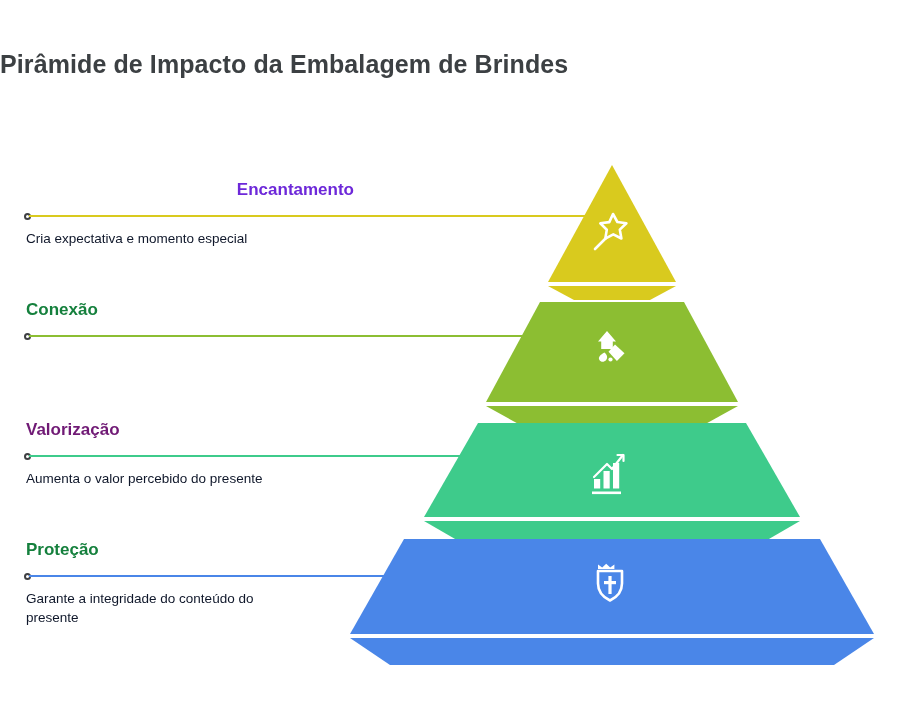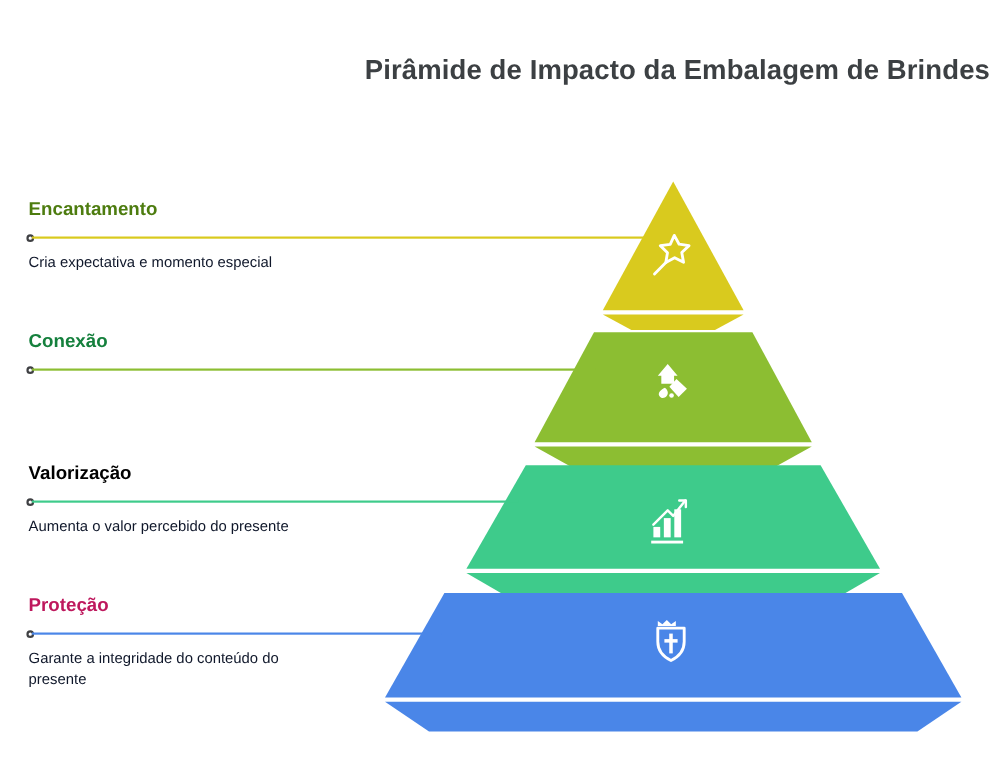--- a/index.html
+++ b/index.html
@@ -6,21 +6,21 @@
   body{
     width:900px;height:708px;background:#ffffff;
     font-family:"Liberation Sans",sans-serif;
     overflow:hidden;position:relative;
   }
   #stage{position:relative;width:900px;height:708px;}
 
   
   .title{
     position:absolute;left:0;top:50px;width:900px;
-    text-align:right;
+    text-align:left;
     font-size:25px;font-weight:bold;color:#3c4043;
     letter-spacing:.1px;
   }
 
   
   #pyramid{position:absolute;left:0;top:0;width:900px;height:708px;}
 
   
   .label-block{position:absolute;left:24px;width:330px;}
   .lb-head{
@@ -92,47 +92,47 @@
       <g>
         <path d="M598,569 l0,-4.5 4.2,3.0 4.0,-3.8 4.0,3.8 4.2,-3.0 0,4.5 z" fill="#ffffff"></path>
         <path d="M598,571 l24,0 0,12.5 c0,10.0 -7.4,14.8 -12,17.0 -4.6,-2.2 -12,-7.0 -12,-17.0 z" fill="none" stroke="#ffffff" stroke-width="2.6" stroke-linejoin="round"></path>
         <rect x="608.4" y="576" width="3.2" height="18" fill="#ffffff"></rect>
         <rect x="604" y="581" width="12" height="3.2" fill="#ffffff"></rect>
       </g>
     </g>
   </svg>
 
   <div class="label-block" style="top:180px;">
-    <div class="lb-head" style="color:#4d7c0f;">Encantamento</div>
+    <div class="lb-head" style="color:#6d28d9;text-align:right;">Encantamento</div>
     <div class="lb-line">
       <span class="lb-dot"></span>
       <span class="lb-rule" style="width:578px;background:#d9ca1e;"></span>
     </div>
     <div class="lb-desc">Cria expectativa e momento especial</div>
   </div>
 
   <div class="label-block" style="top:300px;">
     <div class="lb-head" style="color:#15803d;">Conexão</div>
     <div class="lb-line">
       <span class="lb-dot"></span>
       <span class="lb-rule" style="width:512px;background:#8cbe32;"></span>
     </div>
   </div>
 
   <div class="label-block" style="top:420px;">
-    <div class="lb-head" style="color:#000000;">Valorização</div>
+    <div class="lb-head" style="color:#701a75;">Valorização</div>
     <div class="lb-line">
       <span class="lb-dot"></span>
       <span class="lb-rule" style="width:442px;background:#3ecb8b;"></span>
     </div>
     <div class="lb-desc">Aumenta o valor percebido do presente</div>
   </div>
 
   <div class="label-block" style="top:540px;">
-    <div class="lb-head" style="color:#be185d;">Proteção</div>
+    <div class="lb-head" style="color:#15803d;">Proteção</div>
     <div class="lb-line">
       <span class="lb-dot"></span>
       <span class="lb-rule" style="width:372px;background:#4a86e8;"></span>
     </div>
     <div class="lb-desc">Garante a integridade do conteúdo do presente</div>
   </div>
 
 </div>
 
 </body></html>

